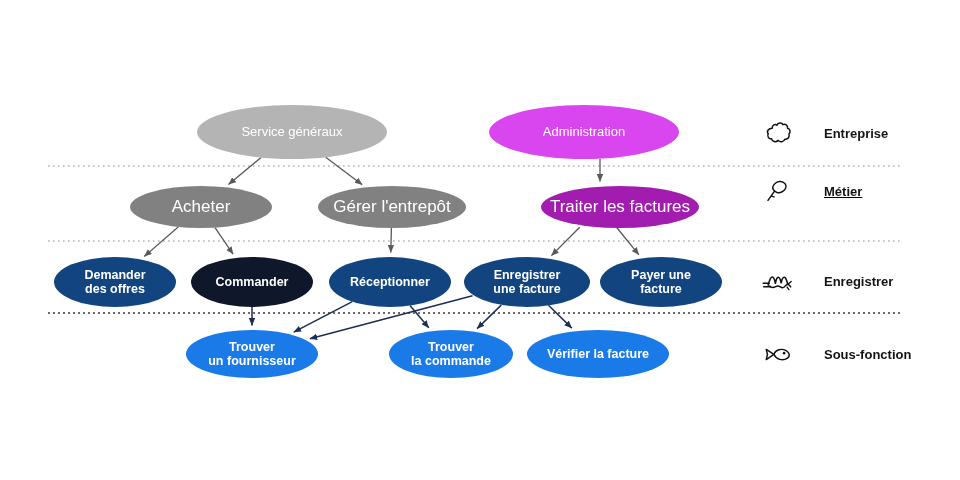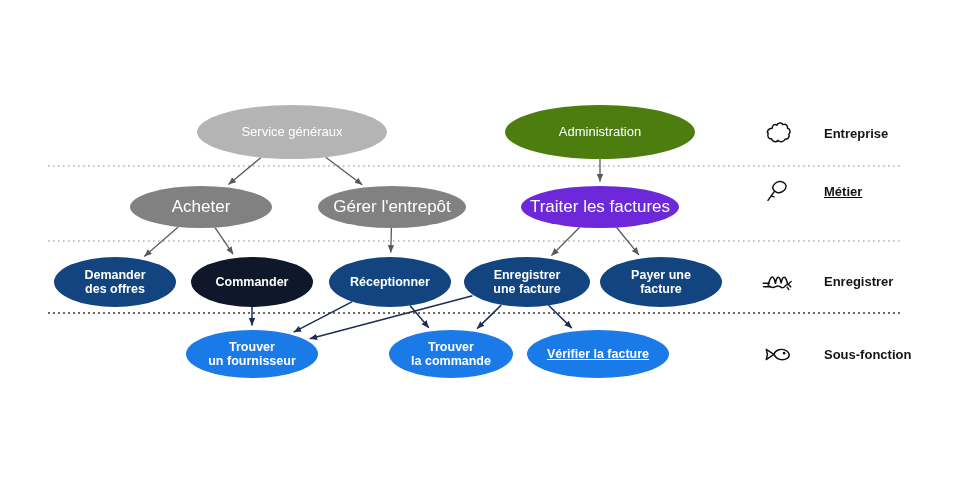--- a/index.html
+++ b/index.html
@@ -92,30 +92,30 @@
         <line x1="472.5" y1="295.8" x2="309.8" y2="338.8" stroke="#1d2d55" stroke-width="1.5" marker-end="url(#ah-navy)"></line>
         <line x1="501.2" y1="305.1" x2="477.1" y2="328.6" stroke="#1d2d55" stroke-width="1.5" marker-end="url(#ah-navy)"></line>
         <line x1="548.5" y1="305.2" x2="571.8" y2="328.1" stroke="#1d2d55" stroke-width="1.5" marker-end="url(#ah-navy)"></line>
       </g>
   </svg>
 
   <div id="node-layer">
       <div class="node lvl-entreprise" style="left: 197px; top: 105px; width: 190px; height: 54px; background: rgb(180, 180, 180);">
         <span style="white-space: pre-line;">Service généraux</span>
       </div>
-      <div class="node lvl-entreprise" style="left: 505px; top: 105px; width: 190px; height: 54px; background: #4d7c0f;">
+      <div class="node lvl-entreprise" style="left: 489px; top: 105px; width: 190px; height: 54px; background: #d946ef;">
         <span style="white-space: pre-line;">Administration</span>
       </div>
       <div class="node lvl-metier" style="left: 130px; top: 186px; width: 142px; height: 42px; background: rgb(129, 129, 129);">
         <span style="white-space: pre-line;">Acheter</span>
       </div>
       <div class="node lvl-metier" style="left: 318px; top: 186px; width: 148px; height: 42px; background: rgb(129, 129, 129);">
         <span style="white-space: pre-line;">Gérer l'entrepôt</span>
       </div>
-      <div class="node lvl-metier" style="left: 521px; top: 186px; width: 158px; height: 42px; background: #6d28d9;">
+      <div class="node lvl-metier" style="left: 541px; top: 186px; width: 158px; height: 42px; background: #a21caf;">
         <span style="white-space: pre-line;">Traiter les factures</span>
       </div>
       <div class="node lvl-utilisateur" style="left: 54px; top: 257px; width: 122px; height: 50px; background: rgb(18, 68, 127);">
         <span style="white-space: pre-line;">Demander
 des offres</span>
       </div>
       <div class="node lvl-utilisateur" style="left: 191px; top: 257px; width: 122px; height: 50px; background: #0f172a;">
         <span style="white-space: pre-line;">Commander</span>
       </div>
       <div class="node lvl-utilisateur" style="left: 329px; top: 257px; width: 122px; height: 50px; background: rgb(18, 68, 127);">
@@ -131,21 +131,21 @@
       </div>
       <div class="node lvl-sousfonction" style="left: 186px; top: 330px; width: 132px; height: 48px; background: rgb(26, 122, 232);">
         <span style="white-space: pre-line;">Trouver
 un fournisseur</span>
       </div>
       <div class="node lvl-sousfonction" style="left: 389px; top: 330px; width: 124px; height: 48px; background: rgb(26, 122, 232);">
         <span style="white-space: pre-line;">Trouver
 la commande</span>
       </div>
       <div class="node lvl-sousfonction" style="left: 527px; top: 330px; width: 142px; height: 48px; background: rgb(26, 122, 232);">
-        <span style="white-space: pre-line; text-decoration: underline;">Vérifier la facture</span>
+        <span style="white-space: pre-line;">Vérifier la facture</span>
       </div>
     </div>
 
   <div id="legend-layer">
       <div class="legend-row" style="left: 756px; top: 113px;">
         <span class="legend-icon">
           <svg viewBox="0 0 34 30" width="30" height="27">
             <path d="M9.3 9.0 C9.0 5.4 12.6 3.6 14.6 5.6 C15.6 2.6 20.2 2.2 21.4 5.0 C24.4 3.8 27.4 6.0 26.6 9.0 C29.8 9.4 30.4 13.6 28.2 15.6 C29.6 18.6 27.0 22.0 23.8 21.4 C22.8 24.6 18.0 25.4 16.0 22.8 C13.6 25.4 9.2 24.2 8.6 21.0 C5.4 21.4 3.2 18.0 4.8 15.2 C2.6 13.2 4.8 9.0 9.3 9.0 Z" fill="#ffffff" stroke="#111111" stroke-width="1.7" stroke-linejoin="round"></path>
           </svg>
         </span>

